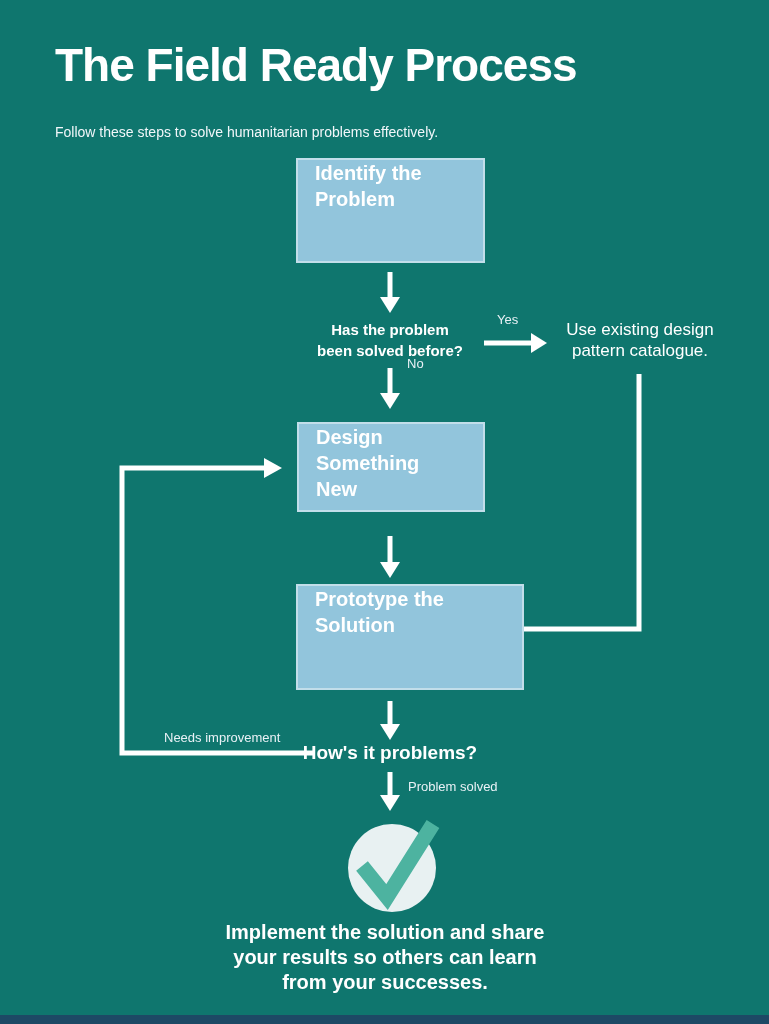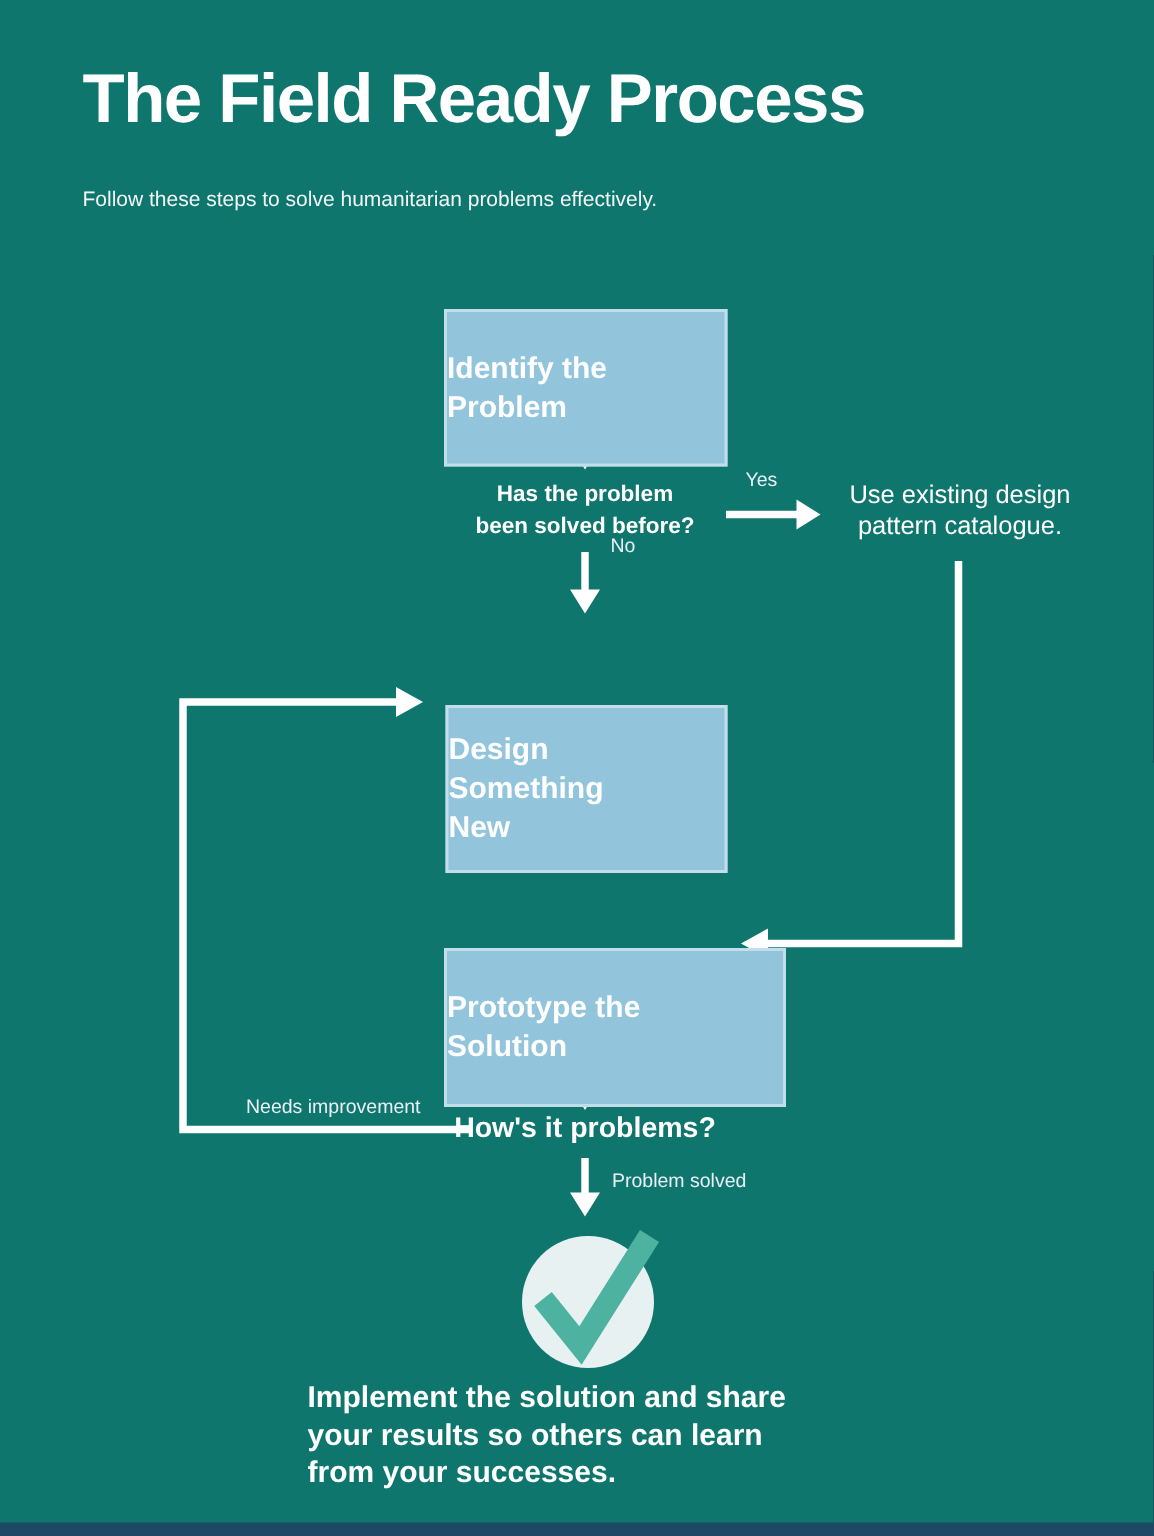--- a/index.html
+++ b/index.html
@@ -21,29 +21,29 @@
     font-size:14px;font-weight:normal;color:#f2f7fa;white-space:nowrap;
   }
   .connectors{position:absolute;left:0;top:0;pointer-events:none;}
   .connectors line,.connectors polyline{stroke:#ffffff;stroke-width:5;fill:none;}
   .connectors polygon{fill:#ffffff;stroke:none;}
   .box{
     position:absolute;
     background:#92c5dc;
     border:2px solid #c2deea;
     box-sizing:border-box;
-    display:flex;align-items:center;
-    margin-top:48px;
+    display:flex;align-items:flex-start;
+    padding-left:17px;
   }
   .box span{
     font-size:20px;font-weight:bold;line-height:26px;color:#ffffff;
     white-space:pre-line;
   }
   .box-identify{left:296px;top:158px;width:189px;height:105px;}
-  .box-design{left:297px;top:422px;width:188px;height:112px;}
+  .box-design{left:297px;top:422px;width:188px;height:90px;}
   .box-prototype{left:296px;top:584px;width:228px;height:106px;}
   .decision{
     position:absolute;text-align:center;font-weight:bold;color:#ffffff;
     white-space:pre-line;
   }
   .q1{left:270px;top:319px;width:240px;font-size:15px;line-height:21px;}
   .q2{left:270px;top:742px;width:240px;font-size:19px;line-height:22px;}
   .alt-text{
     position:absolute;left:537px;top:319px;width:206px;
     text-align:center;font-size:17px;font-weight:normal;line-height:21px;
@@ -53,21 +53,21 @@
     position:absolute;font-size:13px;font-weight:normal;color:#e9f1f6;
     white-space:nowrap;
   }
   .label-yes{left:497px;top:312px;}
   .label-no{left:407px;top:356px;}
   .label-needs{left:164px;top:730px;}
   .label-solved{left:408px;top:779px;}
   .check{position:absolute;left:322px;top:800px;}
   .footer-text{
     position:absolute;left:205px;top:920px;width:360px;
-    text-align:left;font-size:20px;font-weight:bold;line-height:25px;
+    text-align:center;font-size:20px;font-weight:bold;line-height:25px;
     color:#ffffff;white-space:pre-line;
   }
   .bottom-strip{
     position:absolute;left:0;bottom:0;width:769px;height:9px;
     background:#1d4965;
   }
 </style>
 </head>
 <body>
 

